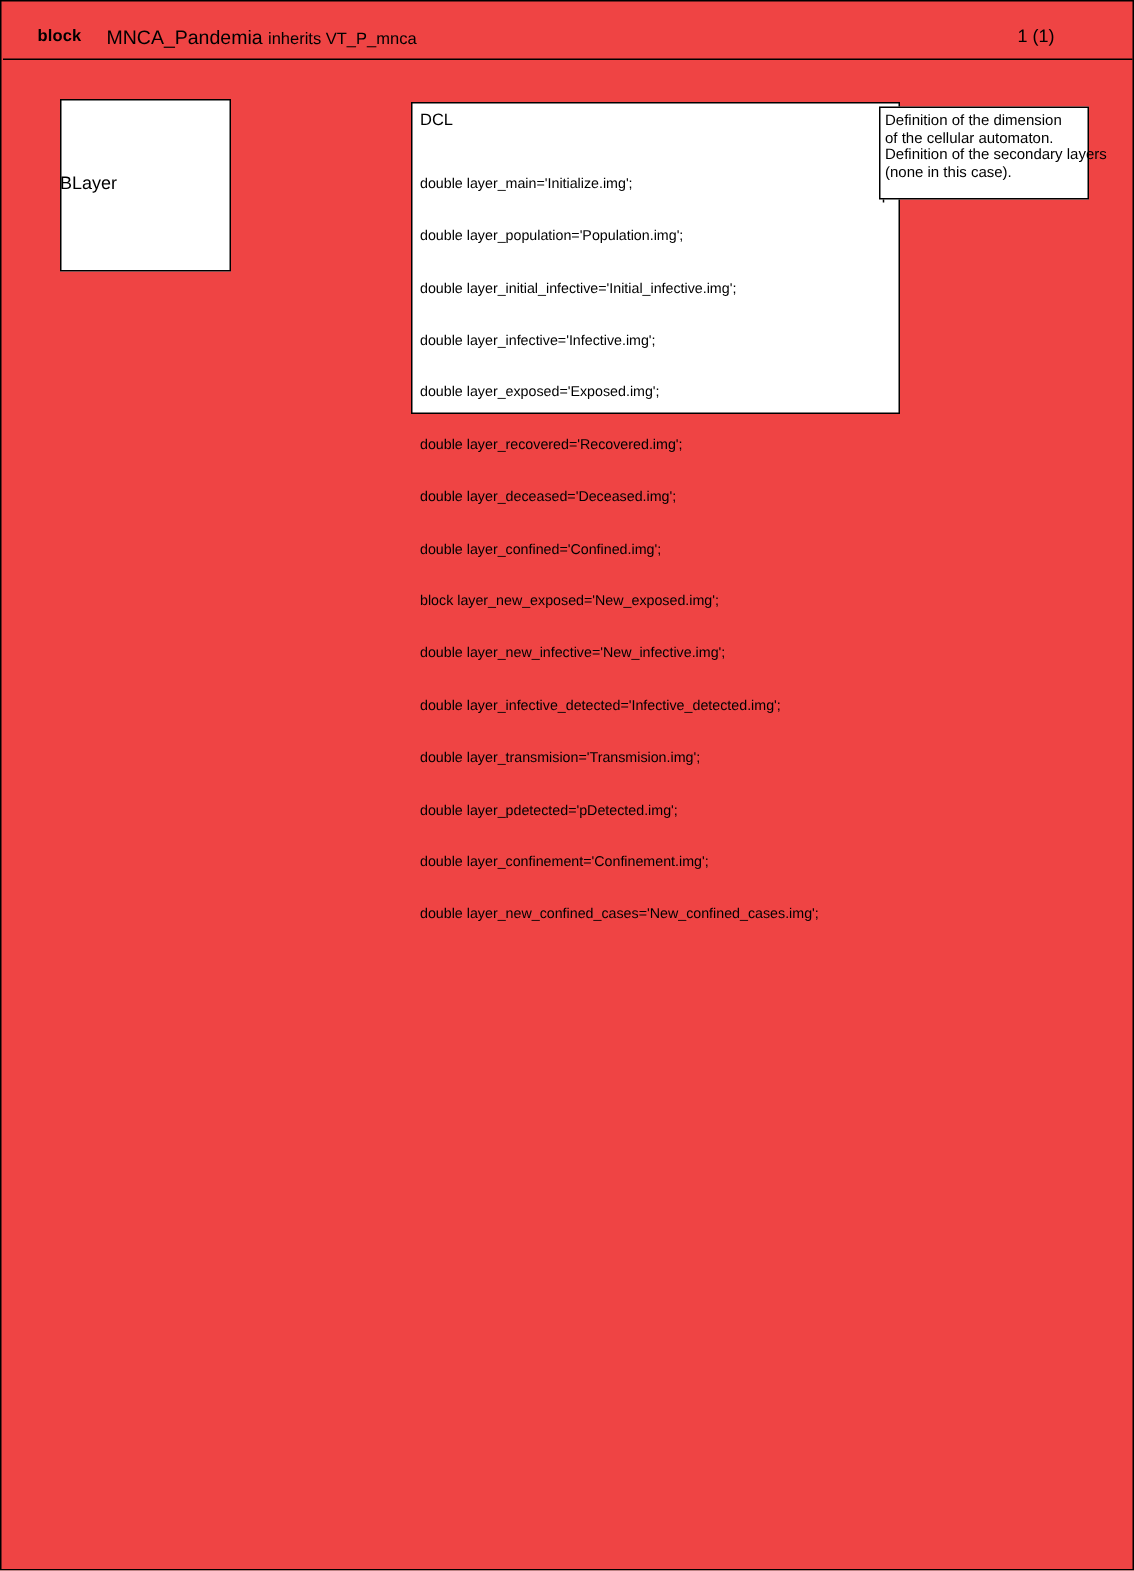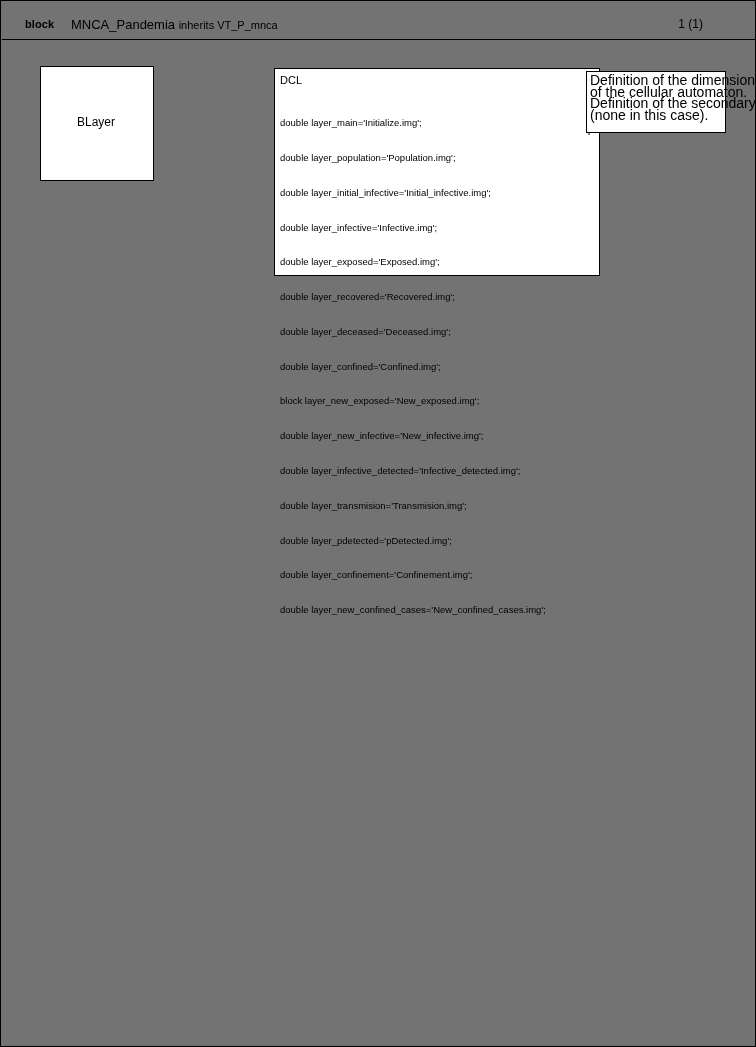--- a/index.html
+++ b/index.html
@@ -10,21 +10,21 @@
   body {
     font-family: "Liberation Sans", sans-serif;
     color: #000000;
   }
   #page {
     position: relative;
     width: 756px;
     height: 1047px;
     box-sizing: border-box;
     border: 1px solid #000000;
-    background: #737373;
+    background: #ef4444;
     overflow: hidden;
   }
   
   #header-rule {
     position: absolute;
     left: 1px;
     top: 38px;
     width: 754px;
     height: 1px;
     background: #000000;
@@ -63,21 +63,20 @@
     width: 112px;
     height: 113px;
     border: 1px solid #000000;
     background: #ffffff;
   }
   #blayer-label {
     position: absolute;
     left: 39px;
     top: 114px;
     width: 112px;
-    text-align: center;
     font-size: 12px;
   }
 
   
   #dcl-box {
     position: absolute;
     left: 273px;
     top: 67px;
     width: 324px;
     height: 206px;
@@ -111,21 +110,21 @@
     width: 138px;
     height: 60px;
     border: 1px solid #000000;
     background: #ffffff;
   }
   #note-text {
     position: absolute;
     left: 589px;
     top: 74px;
     width: 132px;
-    font-size: 14px;
+    font-size: 10px;
     line-height: 11.6px;
   }
   #note-text div { white-space: nowrap; }
 
   #note-leader {
     position: absolute;
     left: 570px;
     top: 60px;
     width: 30px;
     height: 80px;

